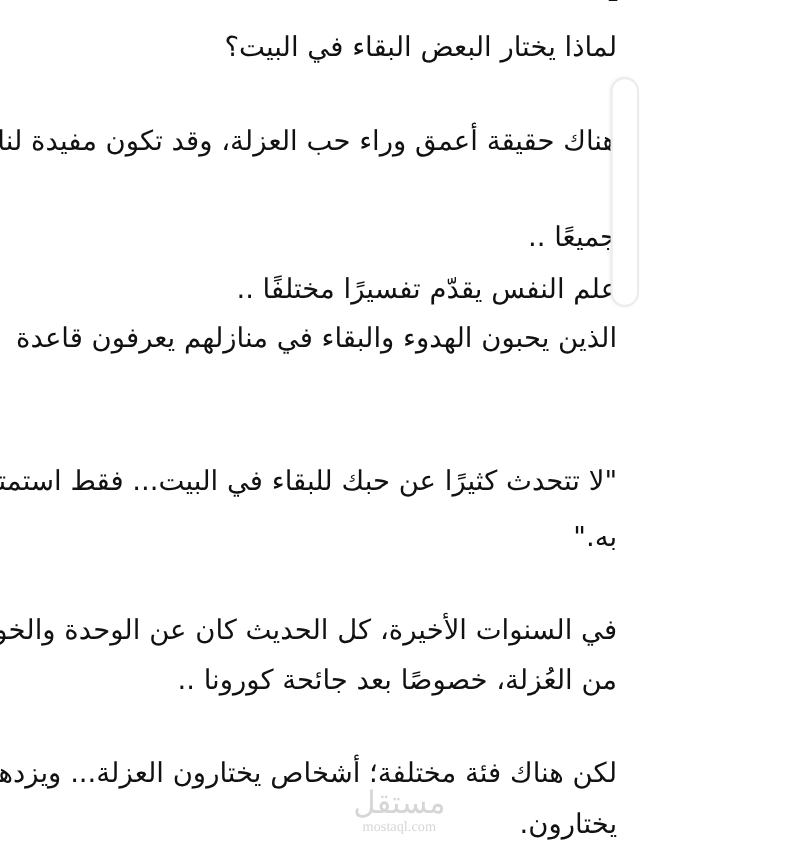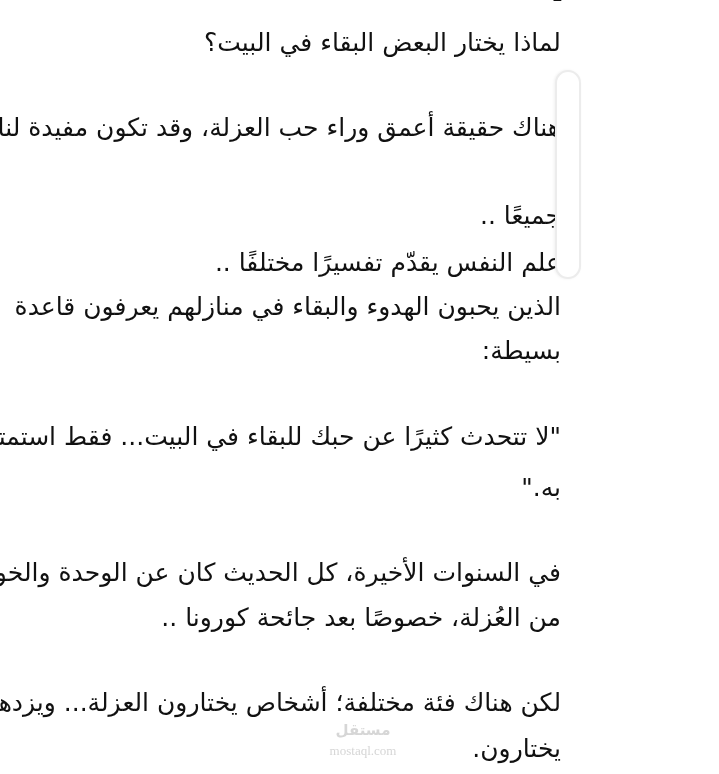--- a/index.html
+++ b/index.html
@@ -57,22 +57,22 @@
       position: absolute;
       left: 318px;
       top: 718px;
       width: 90px;
       text-align: center;
       color: #d6d6d6;
       pointer-events: none;
     }
     .watermark .wm-ar {
       font-family: "DejaVu Sans", sans-serif;
-      font-weight: bold;
-      font-size: 15px;
+      font-weight: normal;
+      font-size: 28px;
       line-height: 24px;
       direction: rtl;
     }
     .watermark .wm-en {
       font-family: Liberation Serif, serif;
       font-size: 13px;
       line-height: 14px;
       margin-top: 2px;
     }
   </style>
@@ -83,21 +83,20 @@
 
   <div class="fragment">ـ</div>
 
   <div class="line" style="top:23px;">لماذا يختار البعض البقاء في البيت؟</div>
 
   <div class="line" style="top:108px;">هناك حقيقة أعمق وراء حب العزلة، وقد تكون مفيدة لنا</div>
   <div class="line" style="top:160px;margin-top:36px;">جميعًا ..</div>
 
   <div class="line" style="top:287px;">الذين يحبون الهدوء والبقاء في منازلهم يعرفون قاعدة</div>
   <div class="line" style="top:243px;">علم النفس يقدّم تفسيرًا مختلفًا ..</div>
-  <div class="line" style="top:331px;">بسيطة:</div>
 
   <div class="line" style="top:417px;">"لا تتحدث كثيرًا عن حبك للبقاء في البيت... فقط استمتع</div>
   <div class="line" style="top:468px;">به."</div>
 
   <div class="line" style="top:553px;">في السنوات الأخيرة، كل الحديث كان عن الوحدة والخوف</div>
   <div class="line" style="top:683px;">لكن هناك فئة مختلفة؛ أشخاص يختارون العزلة... ويزدهرون</div>
 
   <div class="line" style="top:598px;">من العُزلة، خصوصًا بعد جائحة كورونا ..</div>
   <div class="line" style="top:729px;">يختارون.</div>
 

